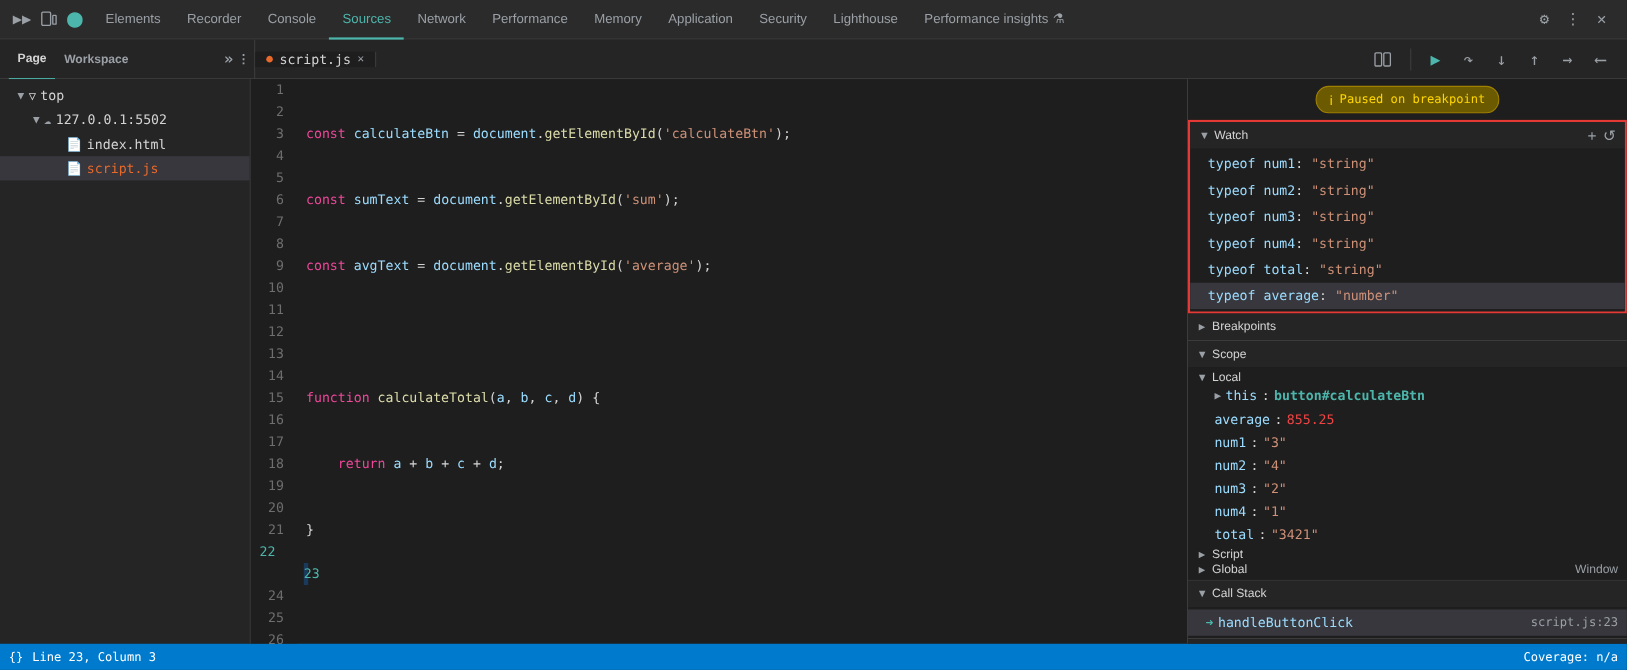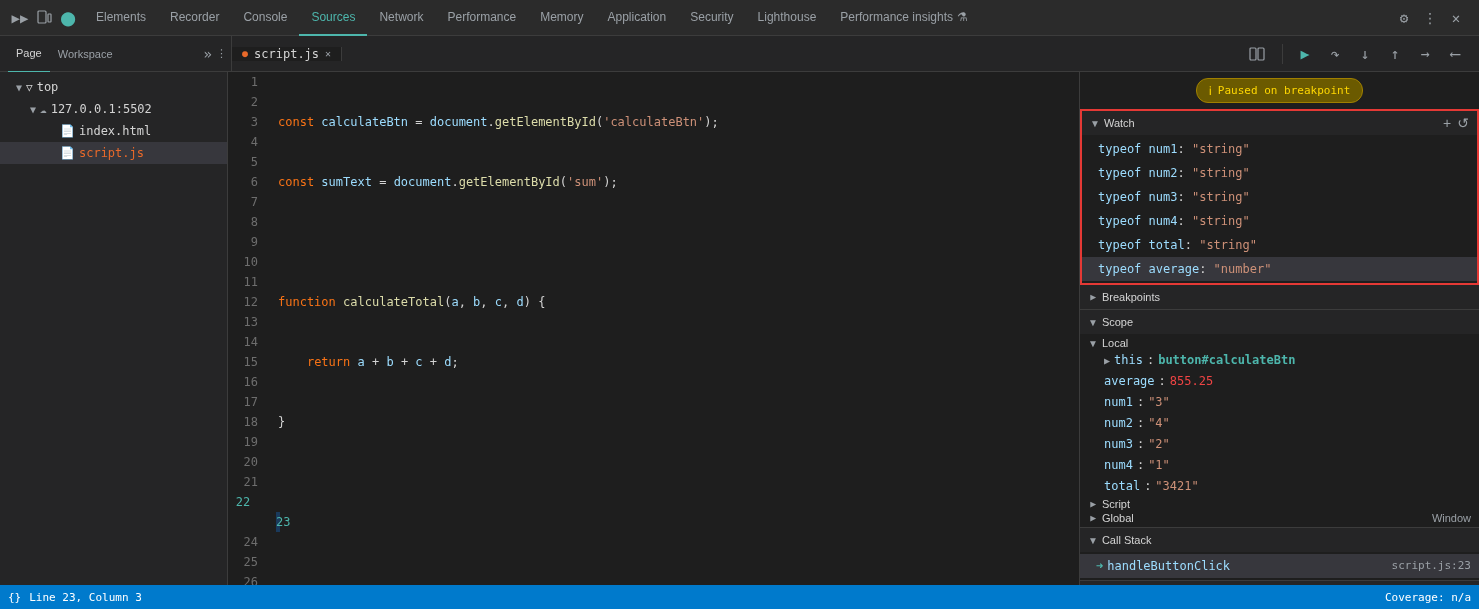--- a/index.html
+++ b/index.html
@@ -138,20 +138,21 @@
       flex-direction: column;
       overflow: hidden;
       flex-shrink: 0;
     }
     .sidebar-tabs {
       display: flex;
       align-items: center;
       height: 26px;
       border-bottom: 1px solid #3c3c3c;
       padding: 0 4px;
+      font-weight: bold;
     }
     .sidebar-tab {
       padding: 0 8px;
       height: 100%;
       display: flex;
       align-items: center;
       cursor: pointer;
       color: #9aa0a6;
       font-size: 11px;
       font-family: Arial, sans-serif;
@@ -220,21 +221,21 @@
       padding: 0 8px;
       font-size: 12px;
       line-height: 20px;
       white-space: pre;
       color: #d4d4d4;
       min-width: 500px;
     }
     .code-line { min-height: 20px; position: relative; }
 
     
-    .kw { color: #f97316; }
+    .kw { color: #ec4899; }
     .fn { color: #dcdcaa; }
     .str { color: #ce9178; }
     .var-blue { color: #9cdcfe; }
     .method { color: #dcdcaa; }
 
     
     .right-panel {
       width: 400px;
       background: #1e1e1e;
       border-left: 1px solid #3c3c3c;
@@ -551,20 +552,21 @@
         <div>21</div>
           <div style="color:#4db6ac;text-align:center;">22</div>
           <div style="background:#1a3a5c;color:#4db6ac;margin-left:48px;">23</div>
           <div>24</div>
         <div>25</div>
           <div>26</div>
       </div>
       <div class="code-lines">
         <div class="code-line"><span class="kw">const</span> <span class="var-blue">calculateBtn</span> = <span class="var-blue">document</span>.<span class="method">getElementById</span>(<span class="str">'calculateBtn'</span>);</div>
         <div class="code-line"><span class="kw">const</span> <span class="var-blue">sumText</span> = <span class="var-blue">document</span>.<span class="method">getElementById</span>(<span class="str">'sum'</span>);</div>
+        <div class="code-line"><span class="kw">const</span> <span class="var-blue">avgText</span> = <span class="var-blue">document</span>.<span class="method">getElementById</span>(<span class="str">'average'</span>);</div>
         <div class="code-line"></div>
         <div class="code-line"><span class="kw">function</span> <span class="fn">calculateTotal</span>(<span class="var-blue">a</span>, <span class="var-blue">b</span>, <span class="var-blue">c</span>, <span class="var-blue">d</span>) {</div>
         <div class="code-line">    <span class="kw">return</span> <span class="var-blue">a</span> + <span class="var-blue">b</span> + <span class="var-blue">c</span> + <span class="var-blue">d</span>;</div>
         <div class="code-line">}</div>
         <div class="code-line"></div>
         
         
         
         
         

